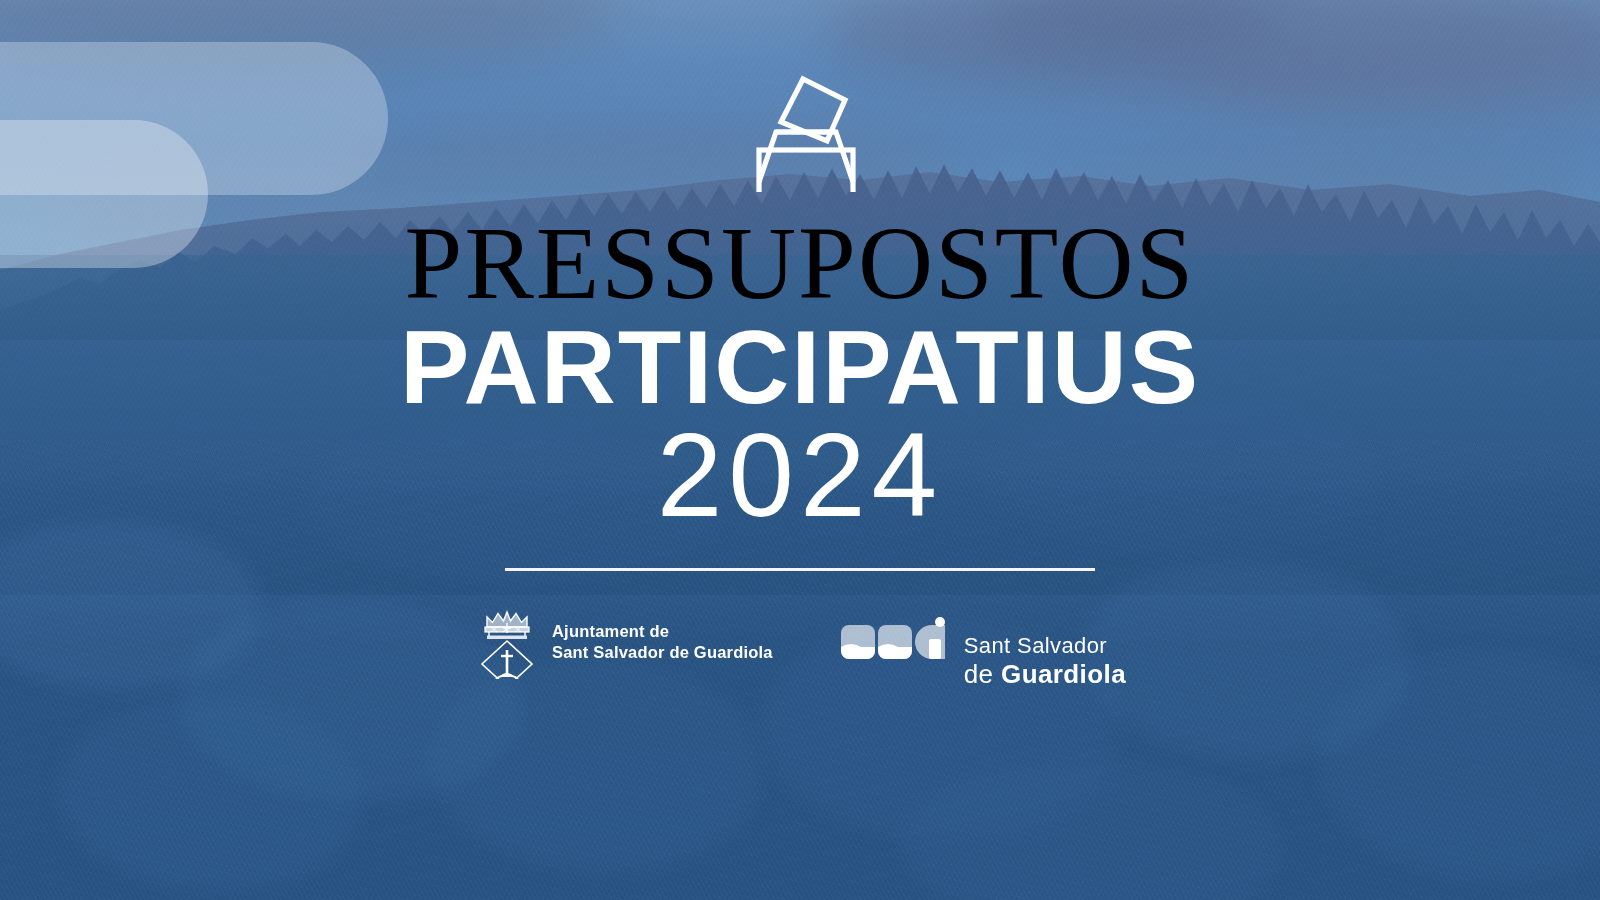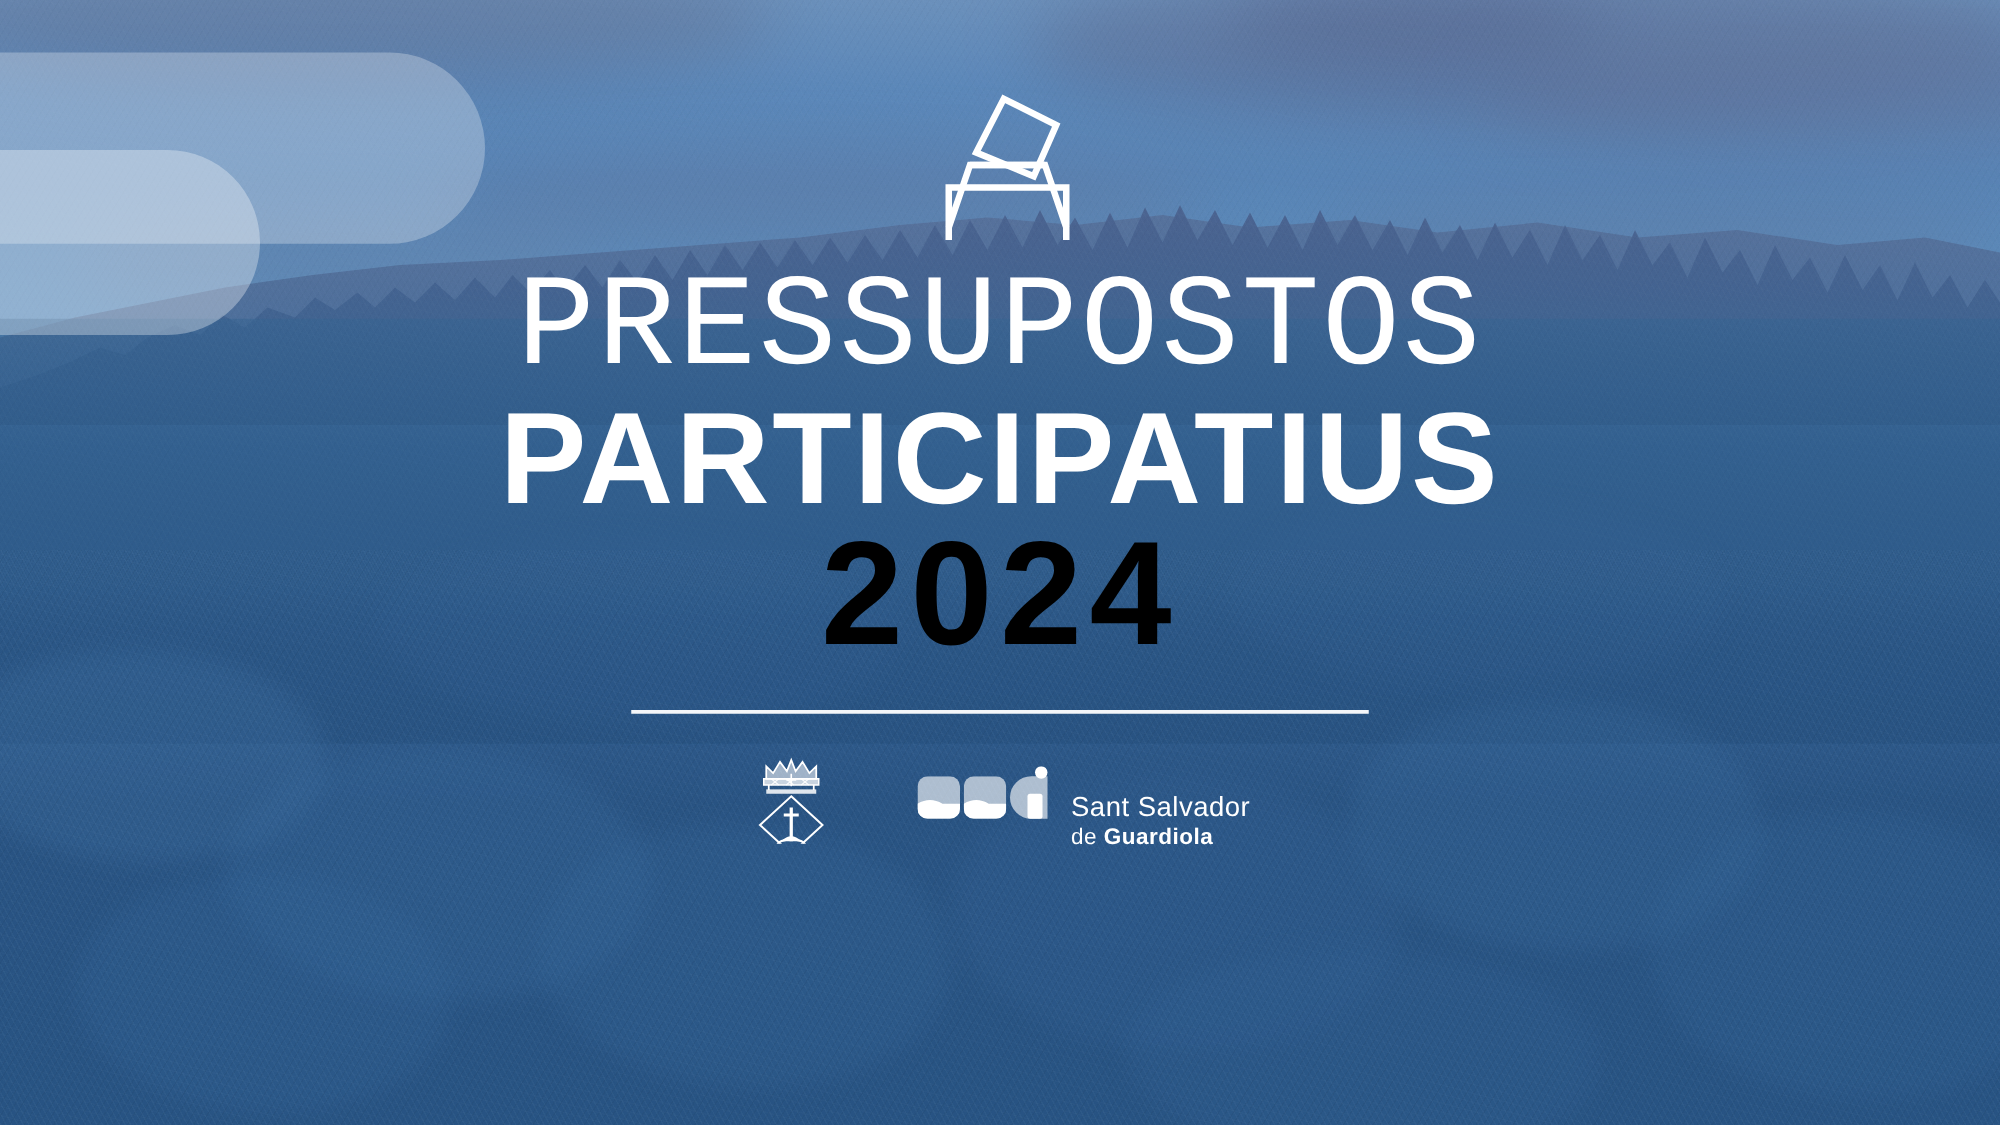--- a/index.html
+++ b/index.html
@@ -104,32 +104,32 @@
   .content {
     position:absolute; inset:0;
     display:flex; flex-direction:column; align-items:center;
   }
 
   .ballot-icon { margin-top:62px; }
 
   .title-block { margin-top:18px; text-align:center; width:100%; }
 
   .line-1 {
-    color:#ffffff; font-size:104px; font-weight:300;
+    color:#000000; font-size:104px; font-weight:300;
     letter-spacing:2px; line-height:1.02;
-    font-family:Liberation Mono, monospace;
+    font-family:Liberation Serif, serif;
   }
   .line-2 {
     color:#fff; font-size:104px; font-weight:700;
     letter-spacing:2px; line-height:1.02;
     margin-top:-2px;
     text-align:center;
   }
   .line-3 {
-    color:#000000; font-size:118px; font-weight:700;
+    color:#ffffff; font-size:118px; font-weight:400;
     letter-spacing:6px; line-height:1.0;
     margin-top:-4px;
   }
 
   .divider {
     width:590px; height:3px; background:#ffffff;
     margin-top:34px; opacity:.95;
   }
 
   .logos {
@@ -139,21 +139,21 @@
   }
 
   
   .ajuntament { display:flex; align-items:center; gap:12px; }
   .aj-text { color:#fff; font-size:16.5px; font-weight:700; line-height:1.28; letter-spacing:.2px; white-space:nowrap; }
 
   
   .ssg { display:flex; align-items:center; gap:11px; }
   .ssg-text { color:#fff; line-height:1.18; white-space:nowrap;margin-top:38px; }
   .ssg-l1 { font-size:22px; font-weight:300; letter-spacing:.4px; }
-  .ssg-l2 { font-size:18px; font-weight:300; letter-spacing:.4px; }
+  .ssg-l2 { font-size:26px; font-weight:300; letter-spacing:.4px;text-align:right; }
   .ssg-l2 b { font-weight:700; }
 </style>
 </head>
 <body>
 
 <div id="poster">
 
   <div class="bg-layer">
 
     <div class="sky"></div>
@@ -259,20 +259,24 @@
 
           <g>
             <path d="M33 36 L58 59 L33 82 L8 59 Z" fill="none" stroke="#ffffff" stroke-width="1.6"></path>
 
             <path d="M33 45 L33 72" stroke="#ffffff" stroke-width="2.6"></path>
             <path d="M27 51 L39 51" stroke="#ffffff" stroke-width="2.4"></path>
             <path d="M25 72 Q33 64 41 72 Z" fill="#ffffff" stroke="none"></path>
             <ellipse cx="33" cy="75" rx="11" ry="4.5" fill="none" stroke="#ffffff" stroke-width="1.8"></ellipse>
           </g>
         </svg>
+        <div class="aj-text">
+          <div>Ajuntament de</div>
+          <div>Sant Salvador de Guardiola</div>
+        </div>
       </div>
 
       <div class="ssg">
         <svg width="112" height="50" viewBox="0 0 112 50" fill="none">
           <defs>
             <clipPath id="sClip1">
                 <rect x="0" y="8" width="34" height="34" rx="8"></rect>
               </clipPath>
             <clipPath id="sClip2">
                 <rect x="37" y="8" width="34" height="34" rx="8"></rect>

